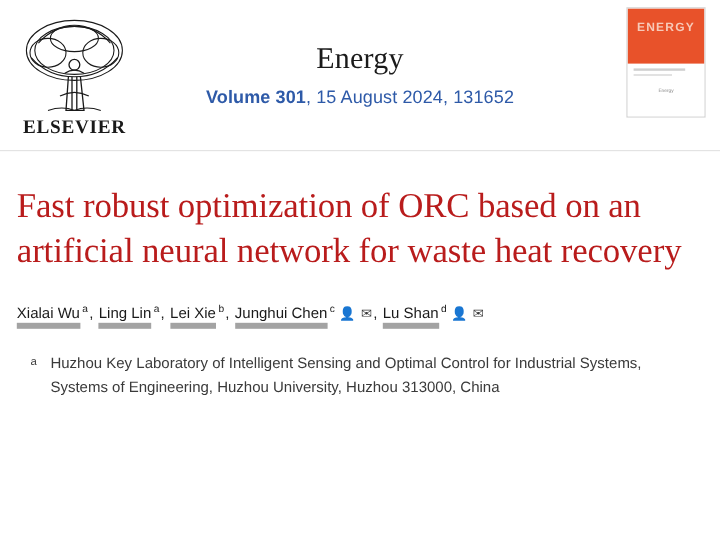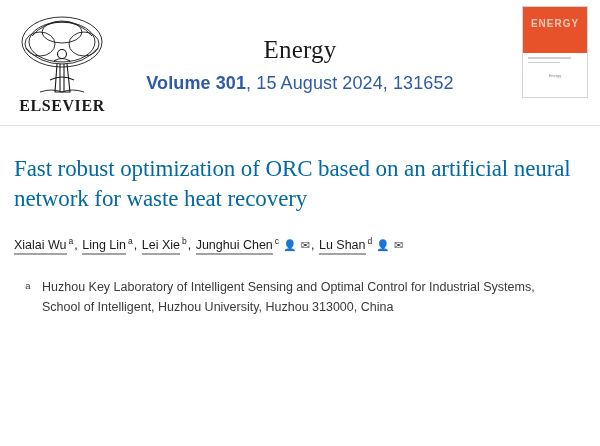--- a/index.html
+++ b/index.html
@@ -49,21 +49,21 @@
     font-family: "Liberation Serif", serif;
     font-size: 25px;
     font-weight: 400;
     color: #1a1a1a;
     letter-spacing: 0.2px;
     line-height: 1.1;
   }
   .journal-meta {
     margin-top: 9px;
     font-family: "Liberation Sans", sans-serif;
-    font-size: 18px;
+    font-size: 15px;
     color: #2e5aa8;
     letter-spacing: 0.1px;
   }
   .journal-meta .vol {
     font-weight: bold;
   }
 
   .cover-thumb {
     position: absolute;
     right: 12px;
@@ -113,37 +113,37 @@
     color: #8a8a8a;
     text-align: center;
   }
 
   
   .article {
     padding: 28px 14px 0 14px;
   }
   .article-title {
     font-family: "Liberation Serif", serif;
-    font-size: 23px;
+    font-size: 29px;
     line-height: 1.29;
     font-weight: 400;
-    color: #0369a1;
+    color: #b91c1c;
     letter-spacing: -0.1px;
     margin: 0;
   }
 
   .authors {
     margin-top: 22px;
     font-family: "Liberation Sans", sans-serif;
     font-size: 12.5px;
     color: #1a1a1a;
     line-height: 1.5;
   }
   .author-name {
-    border-bottom: 2px solid #a3a3a3;
+    border-bottom: 5px solid #a3a3a3;
     padding-bottom: 1px;
     cursor: pointer;
   }
   .sup {
     font-size: 8.5px;
     vertical-align: super;
     margin-left: 2px;
   }
   .aff-icon {
     display: inline-block;
@@ -236,18 +236,18 @@
   <div class="article">
 
     <h1 class="article-title">Fast robust optimization of ORC based on an artificial neural network for waste heat recovery</h1>
 
     <div class="authors">
       <span><span class="author-name">Xialai Wu</span><span class="sup">a</span></span><span class="sep">, </span><span><span class="author-name">Ling Lin</span><span class="sup">a</span></span><span class="sep">, </span><span><span class="author-name">Lei Xie</span><span class="sup">b</span></span><span class="sep">, </span><span><span class="author-name">Junghui Chen</span><span class="sup">c</span><span class="aff-icon">👤</span><span class="aff-icon">✉</span></span><span class="sep">, </span><span><span class="author-name">Lu Shan</span><span class="sup">d</span><span class="aff-icon">👤</span><span class="aff-icon">✉</span></span>
     </div>
 
     <div class="affiliation">
       <div class="aff-marker">a</div>
-      <div class="aff-text">Huzhou Key Laboratory of Intelligent Sensing and Optimal Control for Industrial Systems, School of Intelligent, Huzhou University, Huzhou 313000, China</div>
+      <div class="aff-text">Huzhou Key Laboratory of Intelligent Sensing and Optimal Control for Industrial Systems, Systems of Engineering, Huzhou University, Huzhou 313000, China</div>
     </div>
 
   </div>
 
 </div>
 
 </body></html>

